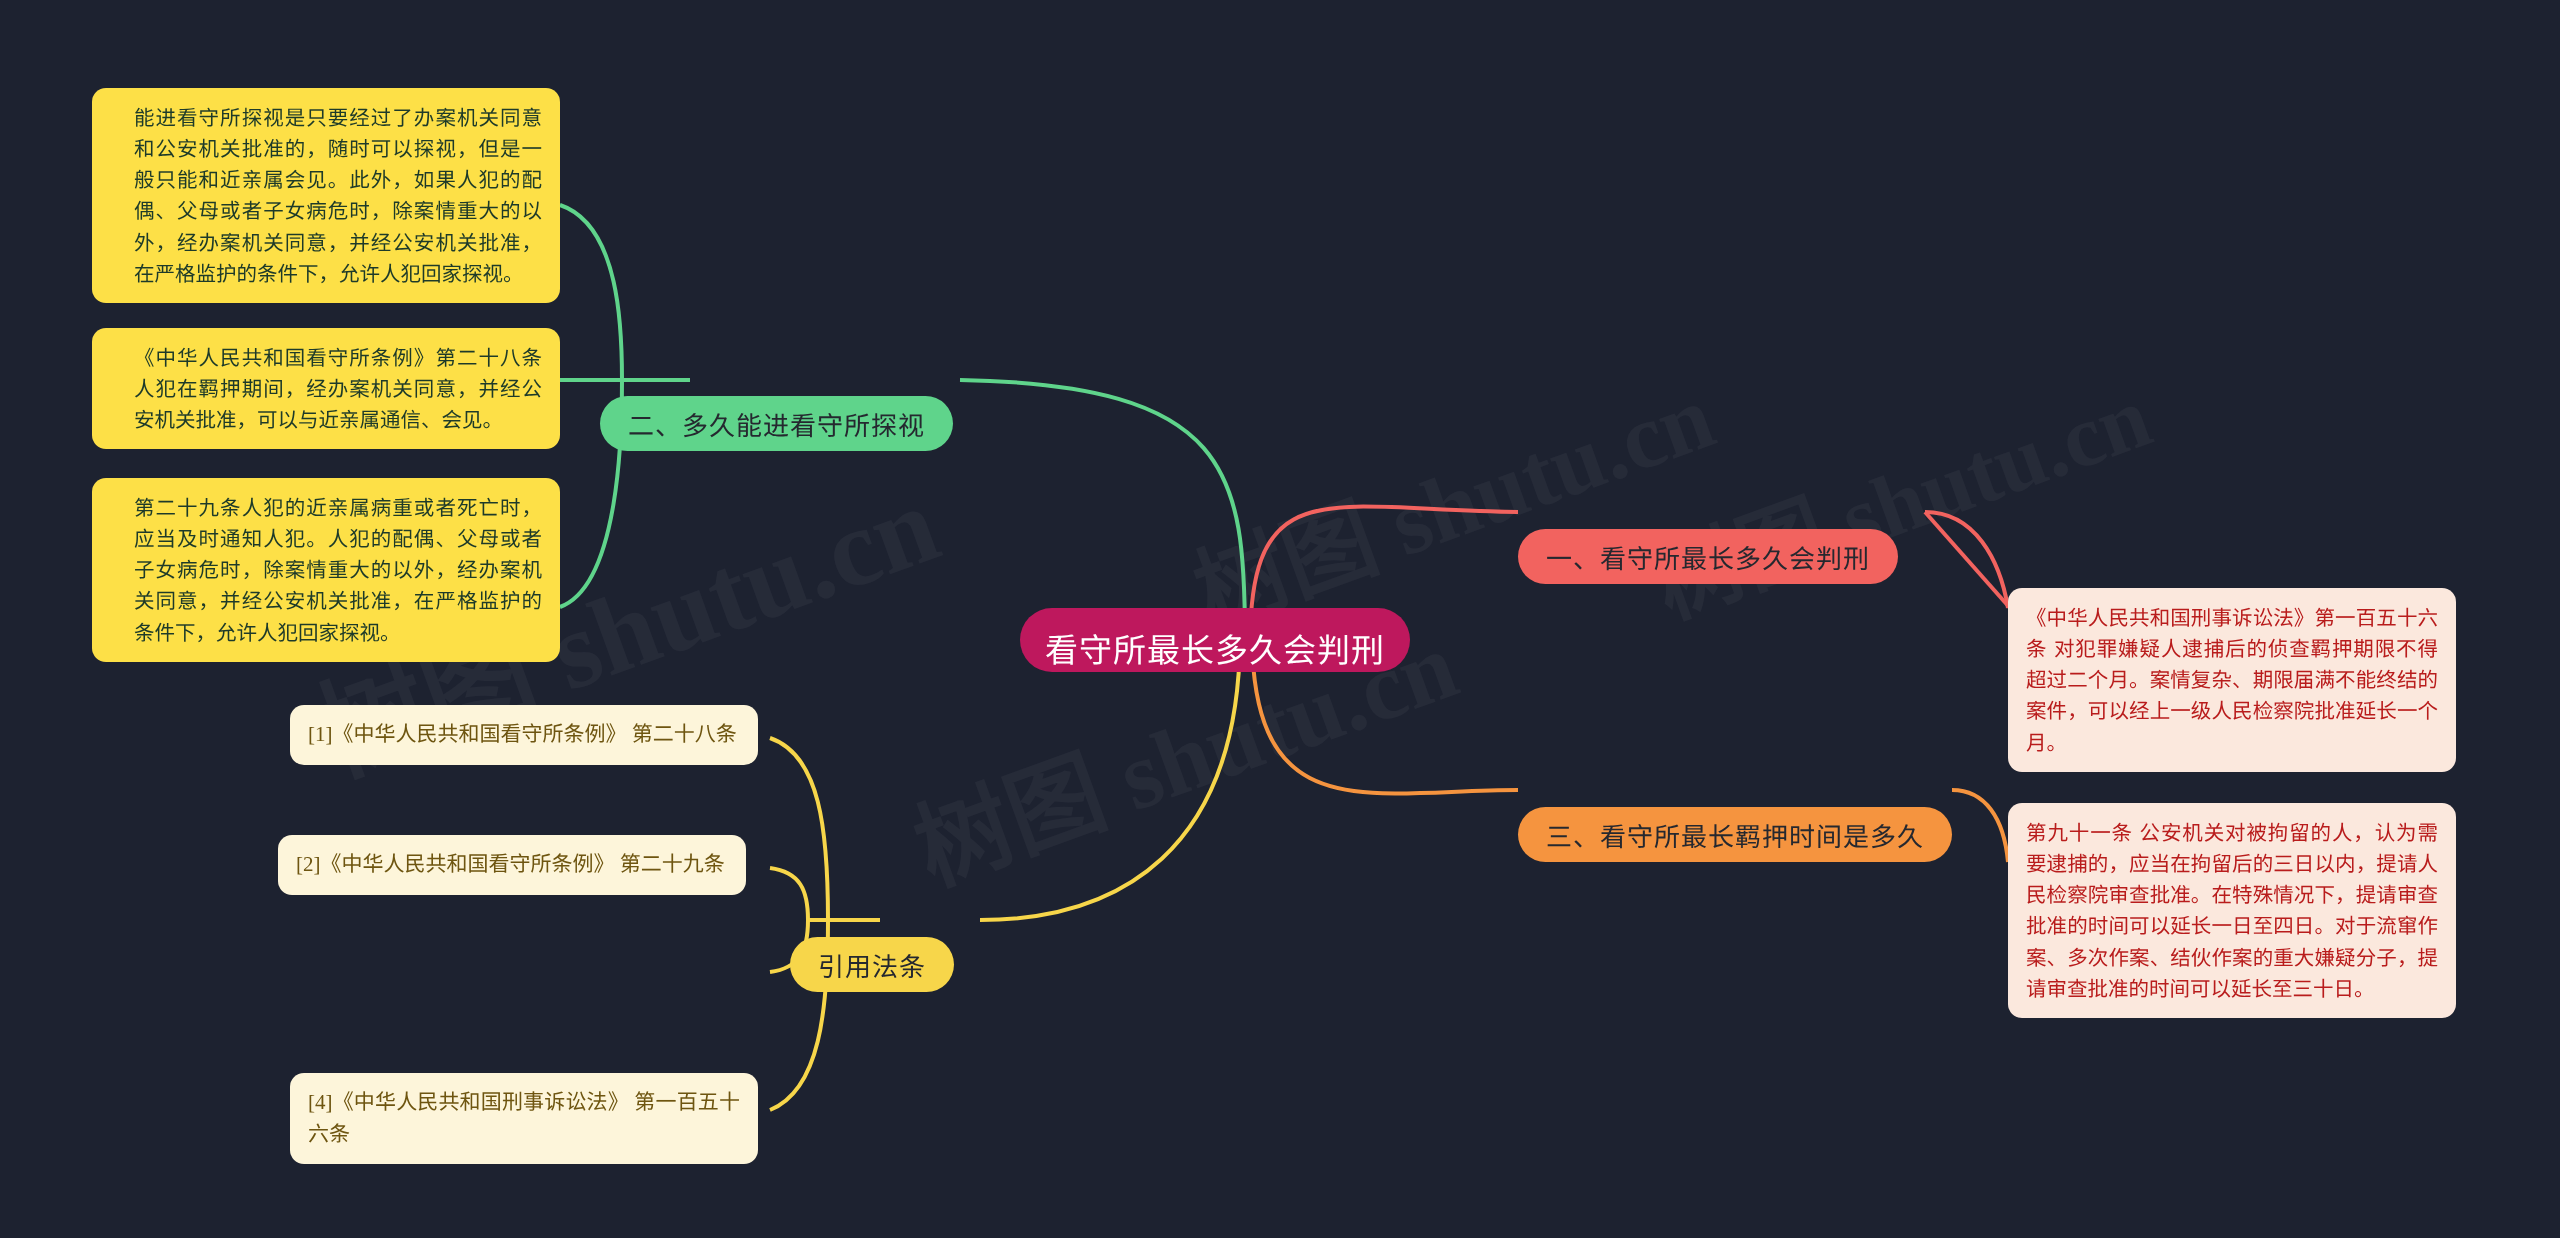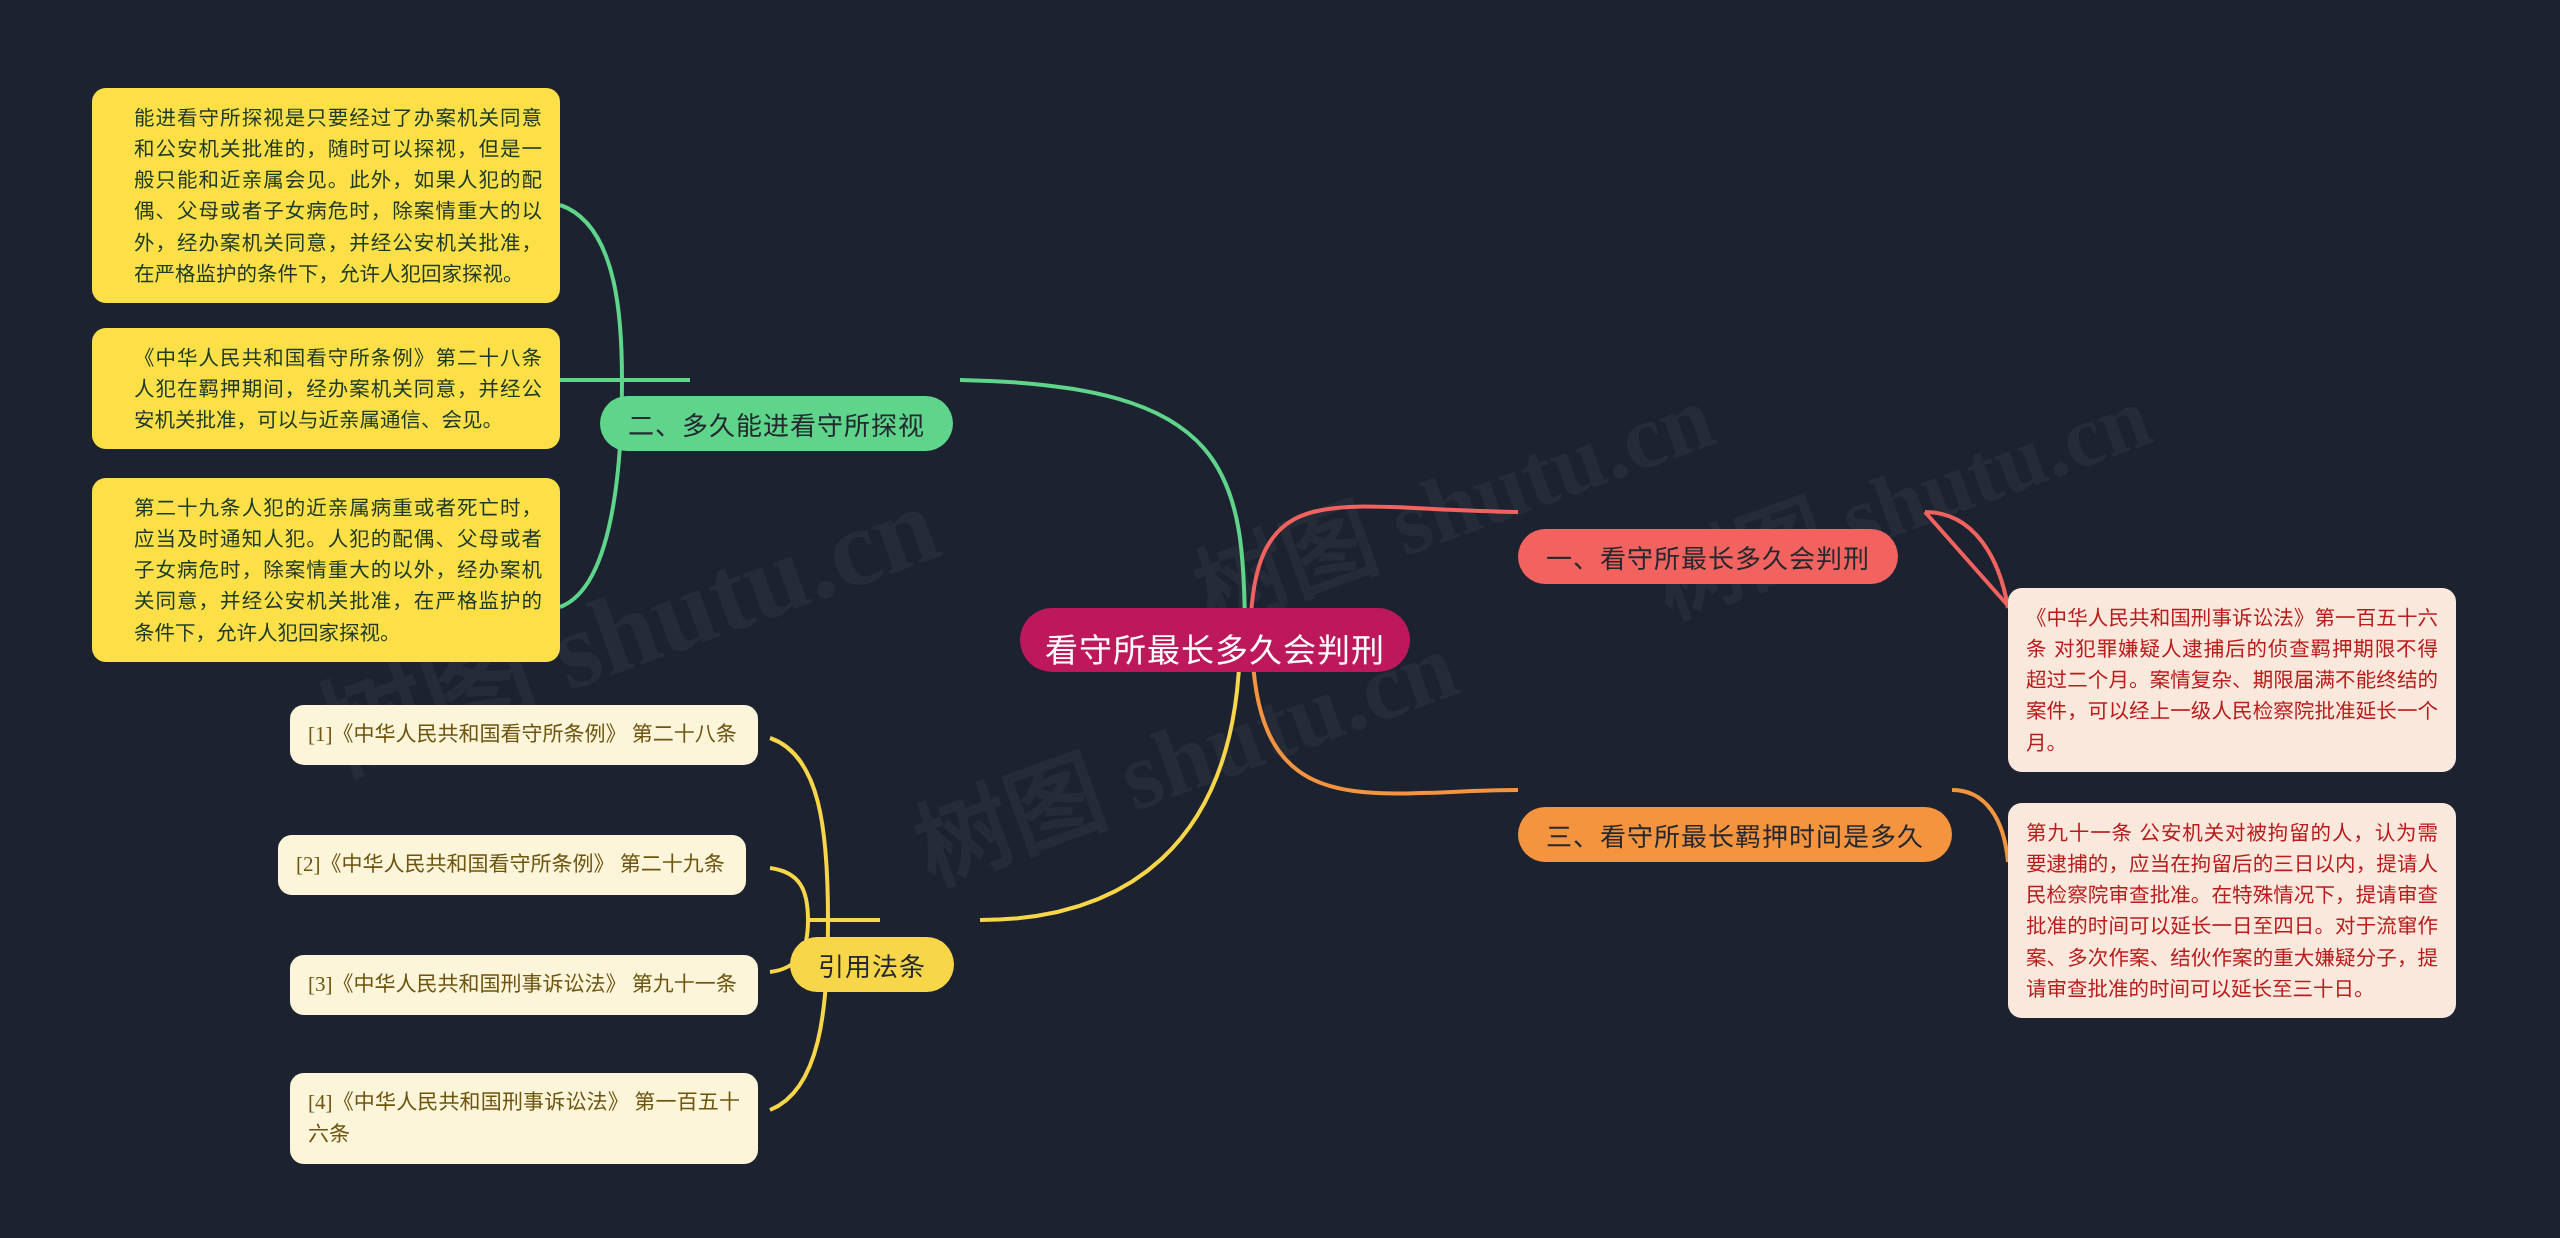--- a/index.html
+++ b/index.html
@@ -169,23 +169,20 @@
   </div>
 
   <div class="node leaf leaf-cream" style="left:290px; top:705px; width:468px;">
     <span>[1]《中华人民共和国看守所条例》 第二十八条</span>
   </div>
 
   <div class="node leaf leaf-cream" style="left:278px; top:835px; width:468px;">
     <span>[2]《中华人民共和国看守所条例》 第二十九条</span>
   </div>
 
-  <div class="node leaf leaf-cream" style="left:290px; top:955px; width:468px;">
-    <span>[3]《中华人民共和国刑事诉讼法》 第九十一条</span>
-  </div>
 
   <div class="node leaf leaf-cream" style="left:290px; top:1073px; width:468px;">
     <span>[4]《中华人民共和国刑事诉讼法》 第一百五十六条</span>
   </div>
 
   <div class="node leaf leaf-pink" style="left:2008px; top:588px; width:448px;">
     <span>《中华人民共和国刑事诉讼法》第一百五十六条 对犯罪嫌疑人逮捕后的侦查羁押期限不得超过二个月。案情复杂、期限届满不能终结的案件，可以经上一级人民检察院批准延长一个月。</span>
   </div>
 
   <div class="node leaf leaf-pink" style="left:2008px; top:803px; width:448px;">

